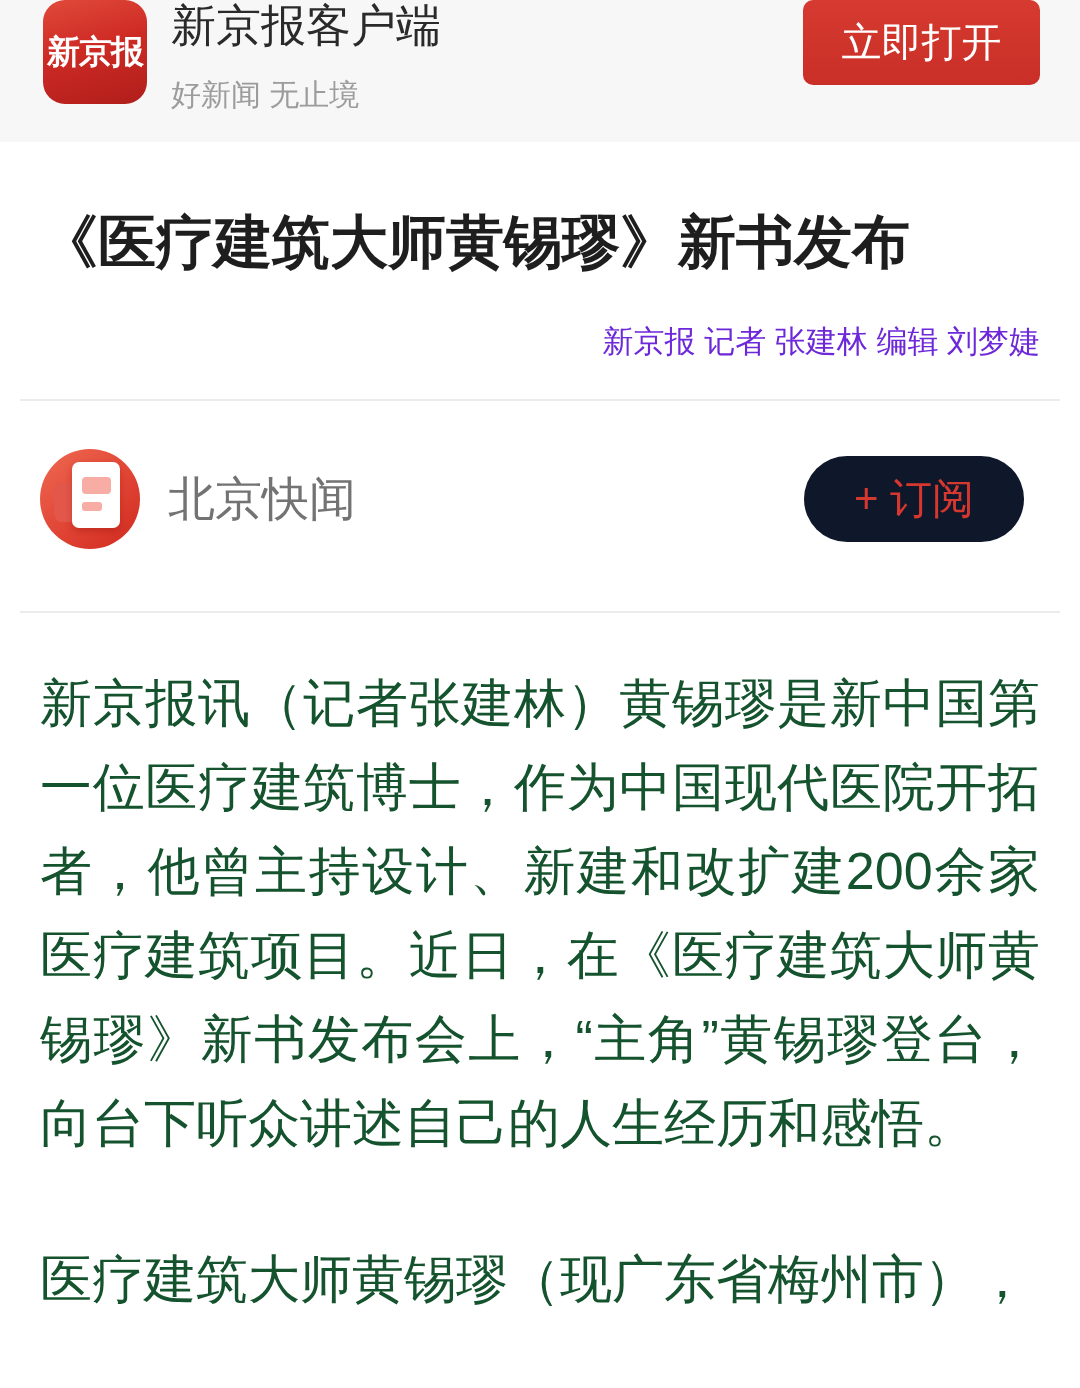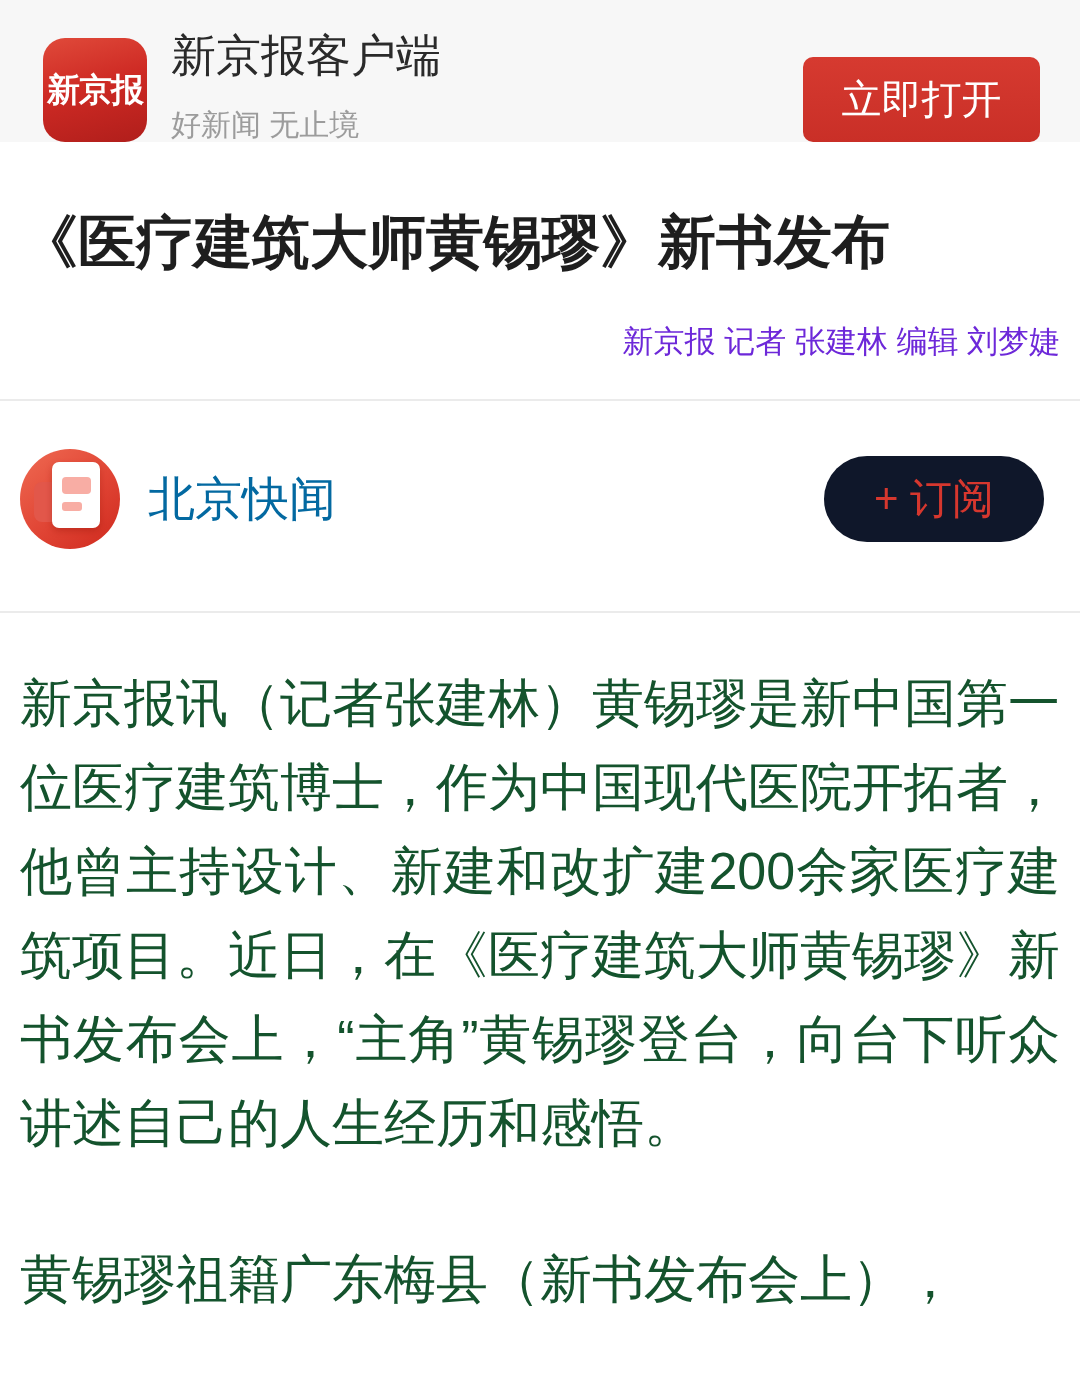--- a/index.html
+++ b/index.html
@@ -10,21 +10,21 @@
     font-family:"Liberation Sans","DejaVu Sans",sans-serif;
     overflow:hidden;
     position:relative;
   }
 
   
   .app-banner {
     height:142px;
     background:#f7f7f7;
     display:flex;
-    align-items:flex-end;
+    align-items:flex-start;
     padding:0 40px 0 43px;
   }
   .app-icon {
     width:104px; height:104px;
     border-radius:22px;
     background:linear-gradient(165deg,#e04a3a 0%,#ce2a24 45%,#b01e1b 100%);
     color:#ffffff;
     display:flex; align-items:center; justify-content:center;
     font-family:"Liberation Serif","DejaVu Serif",serif;
     font-weight:700;
@@ -40,21 +40,21 @@
     border-radius:10px;
     background:linear-gradient(#d63a30,#c92f27);
     color:#ffffff;
     font-size:40px;
     display:flex; align-items:center; justify-content:center;
     flex:0 0 auto;
     cursor:pointer;
   }
 
   
-  .content { padding:0 20px; }
+  .content { padding:0 40px; }
 
   .article-title {
     margin-top:56px;
     font-size:58px;
     line-height:88px;
     font-weight:700;
     color:#1e1e1e;
   }
   .byline {
     margin-top:34px;
@@ -117,21 +117,21 @@
   .channel-avatar .paper-block-sm {
     position:absolute;
     left:10px; top:40px;
     width:20px; height:9px;
     background:#f8ada4;
     border-radius:3px;
   }
   .channel-name {
     margin-left:28px;
     font-size:47px;
-    color:#0369a1;
+    color:#737373;
     flex:1 1 auto;
     cursor:pointer;
   }
   .subscribe-btn {
     width:220px; height:86px;
     border-radius:44px;
     background:#0f172a;
     color:#d6372e;
     font-size:42px;
     display:flex; align-items:center; justify-content:center;
@@ -182,16 +182,16 @@
       </div>
     </div>
     <div class="channel-name">北京快闻</div>
     <div class="subscribe-btn">+ 订阅</div>
   </div>
 
   <div class="divider divider-2"></div>
 
   <div class="article-body">
     <p>新京报讯（记者张建林）黄锡璆是新中国第一位医疗建筑博士，作为中国现代医院开拓者，他曾主持设计、新建和改扩建200余家医疗建筑项目。近日，在《医疗建筑大师黄锡璆》新书发布会上，“主角”黄锡璆登台，向台下听众讲述自己的人生经历和感悟。</p>
-    <p>黄锡璆祖籍广东梅县（新书发布会上），</p>
+    <p>医疗建筑大师黄锡璆（现广东省梅州市），</p>
   </div>
 
 </div>
 
 </body></html>

